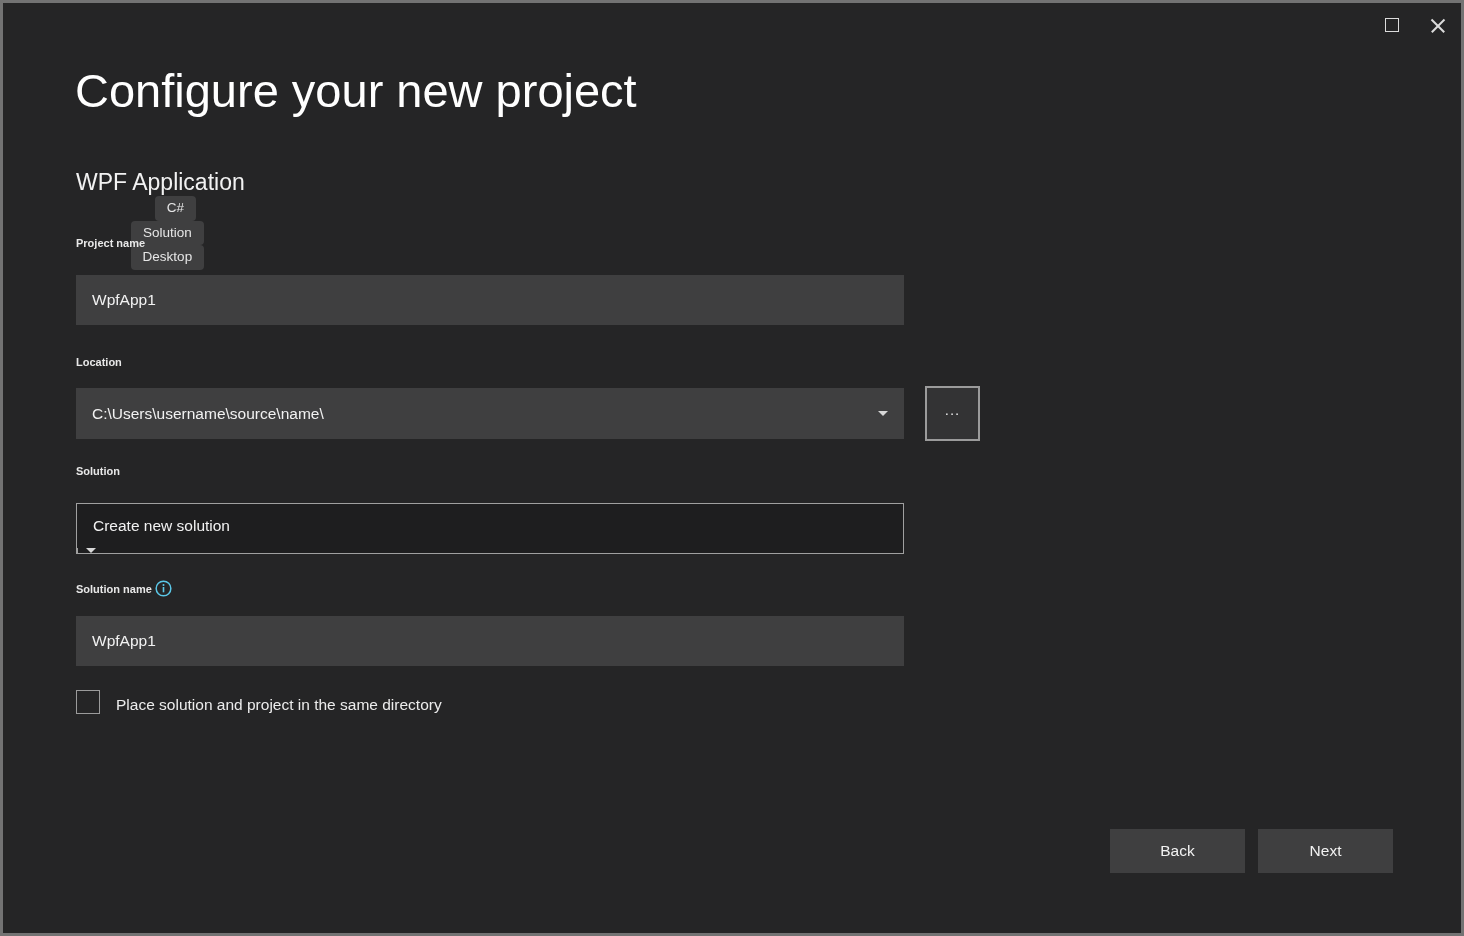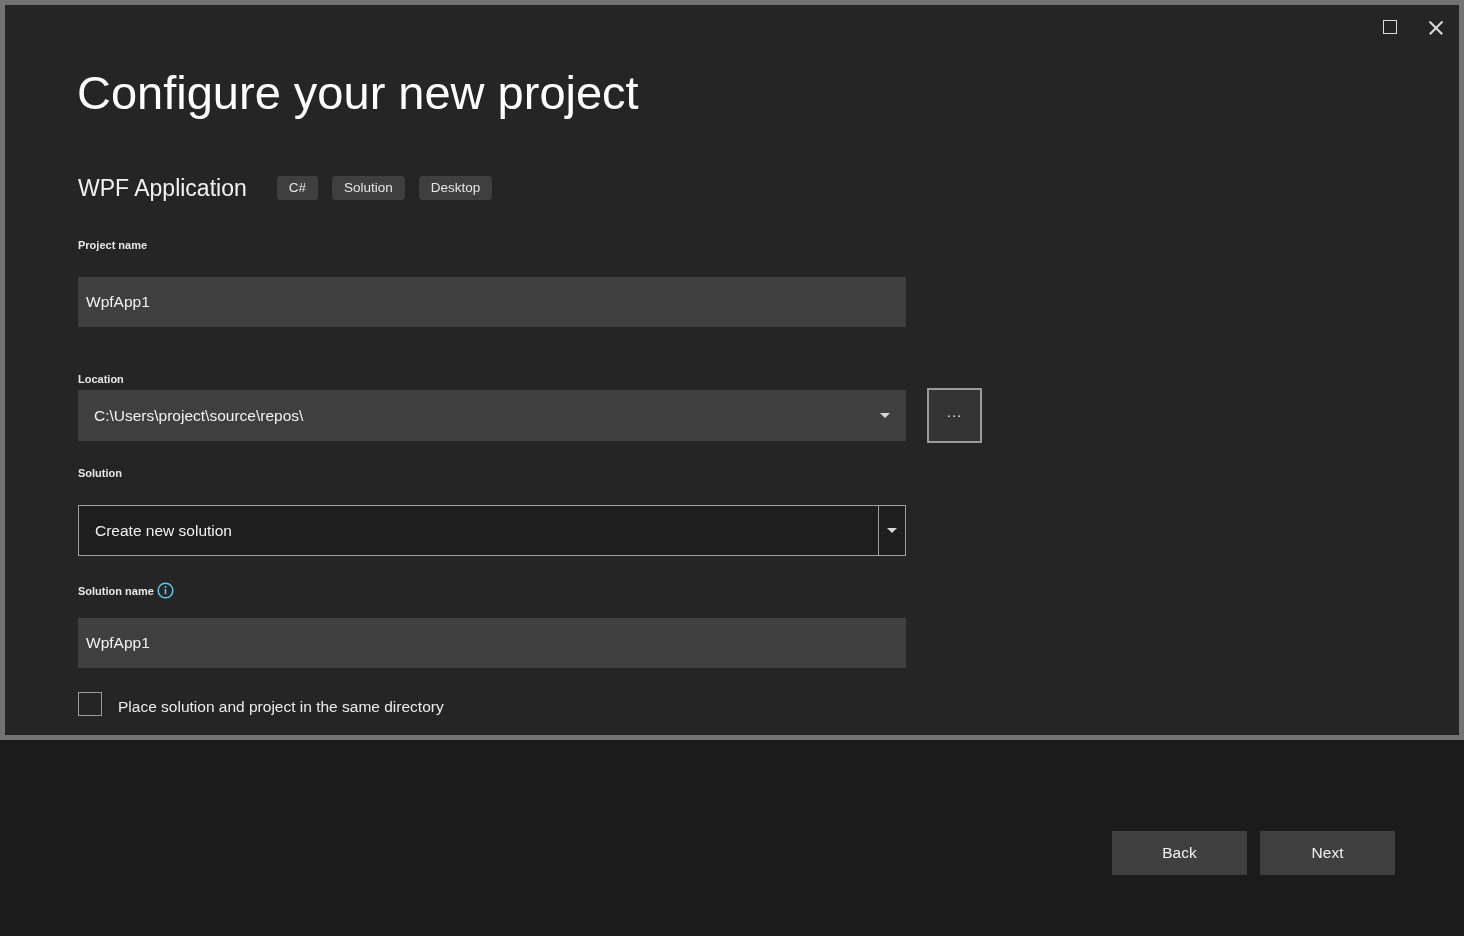--- a/index.html
+++ b/index.html
@@ -10,24 +10,24 @@
   body {
     width: 1464px;
     height: 936px;
     overflow: hidden;
     font-family: "Liberation Sans", sans-serif;
   }
 
   .window {
     position: relative;
     width: 1464px;
-    height: 740px;
+    height: 936px;
     box-sizing: border-box;
     background: #252526;
-    border: 5px solid #737373;
+    border: 3px solid #737373;
     color: #f0f0f0;
   }
 
   
   .titlebar {
     position: absolute;
     top: 0;
     left: 0;
     right: 0;
     height: 52px;
@@ -83,20 +83,21 @@
     white-space: nowrap;
   }
 
   .subtitle-row {
     position: absolute;
     left: 73px;
     top: 166px;
     display: flex;
     align-items: center;
     height: 34px;
+    flex-direction: column;
   }
   .template-name {
     font-size: 23px;
     font-weight: 300;
     color: #f2f2f2;
     white-space: nowrap;
   }
   .pill {
     margin-left: 14px;
     background: #3f3f40;
@@ -134,21 +135,21 @@
   .textbox {
     position: absolute;
     left: 73px;
     width: 828px;
     height: 50px;
     background: #3f3f40;
     border: none;
     box-sizing: border-box;
     display: flex;
     align-items: center;
-    padding: 0 8px;
+    padding: 0 16px;
     font-size: 15.5px;
     color: #f2f2f2;
     font-family: "Liberation Sans", sans-serif;
     outline: none;
   }
 
   
   .combo-filled {
     position: absolute;
     left: 73px;
@@ -198,20 +199,21 @@
     position: absolute;
     left: 73px;
     top: 500px;
     width: 828px;
     height: 51px;
     background: #1e1e1f;
     border: 1.6px solid #a0a0a0;
     box-sizing: border-box;
     display: flex;
     align-items: stretch;
+    flex-direction: column;
   }
   .combo-outlined .value {
     flex: 1;
     display: flex;
     align-items: center;
     padding: 0 16px;
     font-size: 15.5px;
     color: #f2f2f2;
     white-space: nowrap;
     overflow: hidden;
@@ -293,23 +295,23 @@
   <div class="subtitle-row">
     <span class="template-name">WPF Application</span>
     <span class="pill first">C#</span>
     <span class="pill">Solution</span>
     <span class="pill">Desktop</span>
   </div>
 
   <div class="field-label" style="top:234px;">Project name</div>
   <div class="textbox" style="top:272px;">WpfApp1</div>
 
-  <div class="field-label" style="top:368px;">Location</div>
+  <div class="field-label" style="top:353px;">Location</div>
   <div class="combo-filled">
-    <span class="value">C:\Users\project\source\repos\</span>
+    <span class="value">C:\Users\username\source\name\</span>
     <span class="caret"></span>
   </div>
   <div class="browse-btn">...</div>
 
   <div class="field-label" style="top:462px;">Solution</div>
   <div class="combo-outlined">
     <span class="value">Create new solution</span>
     <span class="arrow-box">
       <span class="caret"></span>
     </span>

